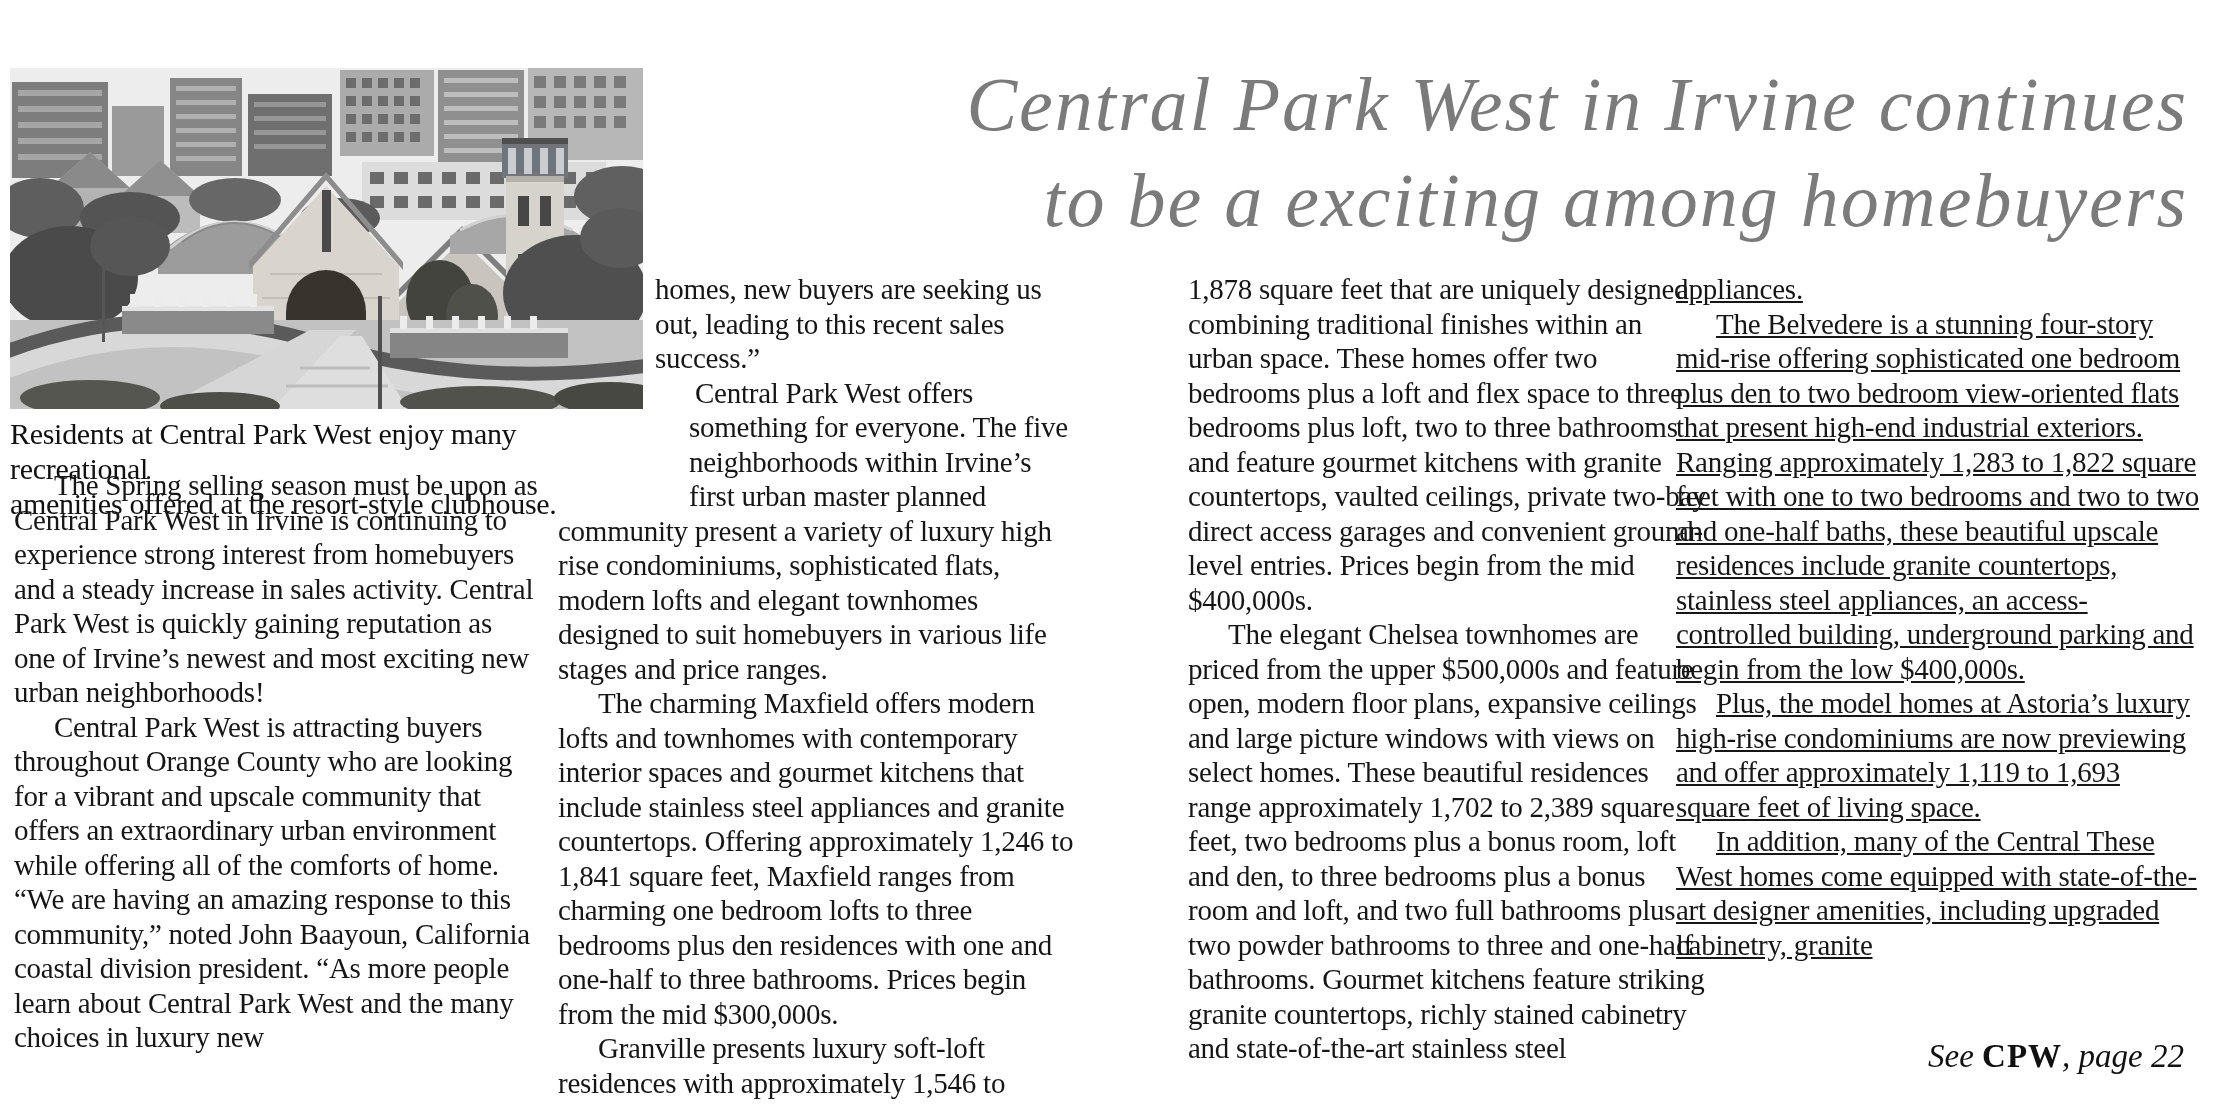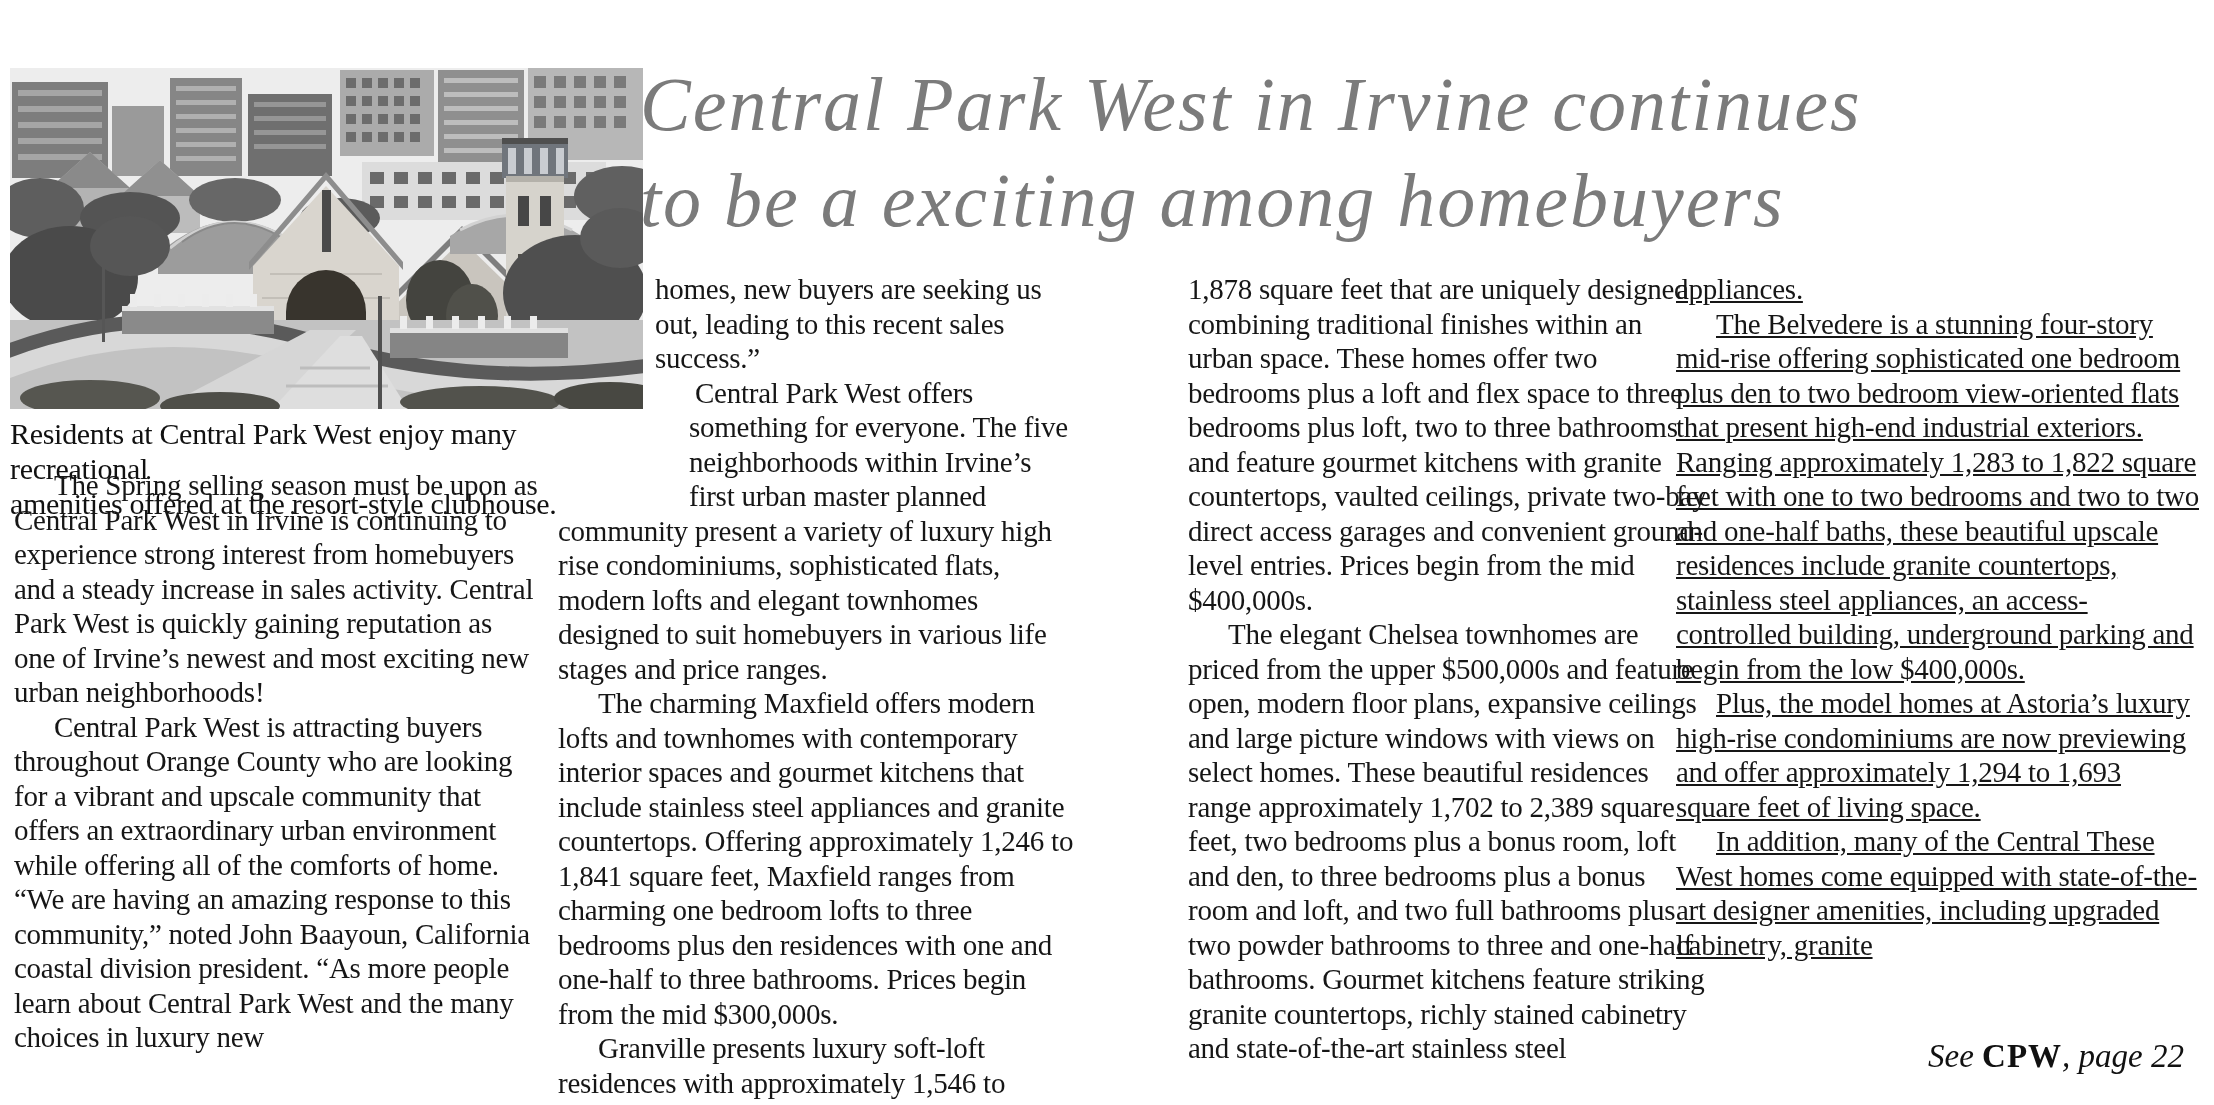--- a/index.html
+++ b/index.html
@@ -19,20 +19,21 @@
   .photo-frame svg{display:block;width:100%;height:100%;}
   .caption{
     position:absolute;left:10px;top:416px;width:648px;
     font-size:30px;line-height:35px;letter-spacing:-0.3px;
     color:#111;
   }
   .cap-line{display:block;}
   
   .headline{
     position:absolute;left:640px;right:26px;top:56px;margin:0;
+    text-align:right;
     font-style:italic;font-weight:normal;
     font-size:76px;line-height:96px;letter-spacing:2px;
     color:#7b7b7b;
   }
   .headline .hl-line{display:block;white-space:nowrap;}
   
   .col{
     position:absolute;top:272px;width:524px;
     font-size:29px;line-height:34.5px;letter-spacing:-0.25px;
     text-align:left;
@@ -268,21 +269,21 @@
   </div>
 
   <div class="col col-3">
     <p class="cont">1,878 square feet that are uniquely designed combining traditional finishes within an urban space. These homes offer two bedrooms plus a loft and flex space to three bedrooms plus loft, two to three bathrooms and feature gourmet kitchens with granite countertops, vaulted ceilings, private two-bay direct access garages and convenient ground-level entries. Prices begin from the mid $400,000s.</p>
     <p>The elegant Chelsea townhomes are priced from the upper $500,000s and feature open, modern floor plans, expansive ceilings and large picture windows with views on select homes. These beautiful residences range approximately 1,702 to 2,389 square feet, two bedrooms plus a bonus room, loft and den, to three bedrooms plus a bonus room and loft, and two full bathrooms plus two powder bathrooms to three and one-half bathrooms. Gourmet kitchens feature striking granite countertops, richly stained cabinetry and state-of-the-art stainless steel</p>
   </div>
 
   <div class="col col-4">
     <p class="cont">appliances.</p>
     <p>The Belvedere is a stunning four-story mid-rise offering sophisticated one bedroom plus den to two bedroom view-oriented flats that present high-end industrial exteriors. Ranging approximately 1,283 to 1,822 square feet with one to two bedrooms and two to two and one-half baths, these beautiful upscale residences include granite countertops, stainless steel appliances, an access-controlled building, underground parking and begin from the low $400,000s.</p>
-    <p>Plus, the model homes at Astoria’s luxury high-rise condominiums are now previewing and offer approximately 1,294 to 1,693 square feet of living space.</p>
+    <p>Plus, the model homes at Astoria’s luxury high-rise condominiums are now previewing and offer approximately 1,119 to 1,693 square feet of living space.</p>
     <p>In addition, many of the Central These West homes come equipped with state-of-the-art designer amenities, including upgraded cabinetry, granite</p>
   </div>
 
   <div class="jumpline">
     <span class="it">See </span><span class="bd">CPW</span><span class="it">, page 22</span>
   </div>
 
 </div>
 
 </body></html>

